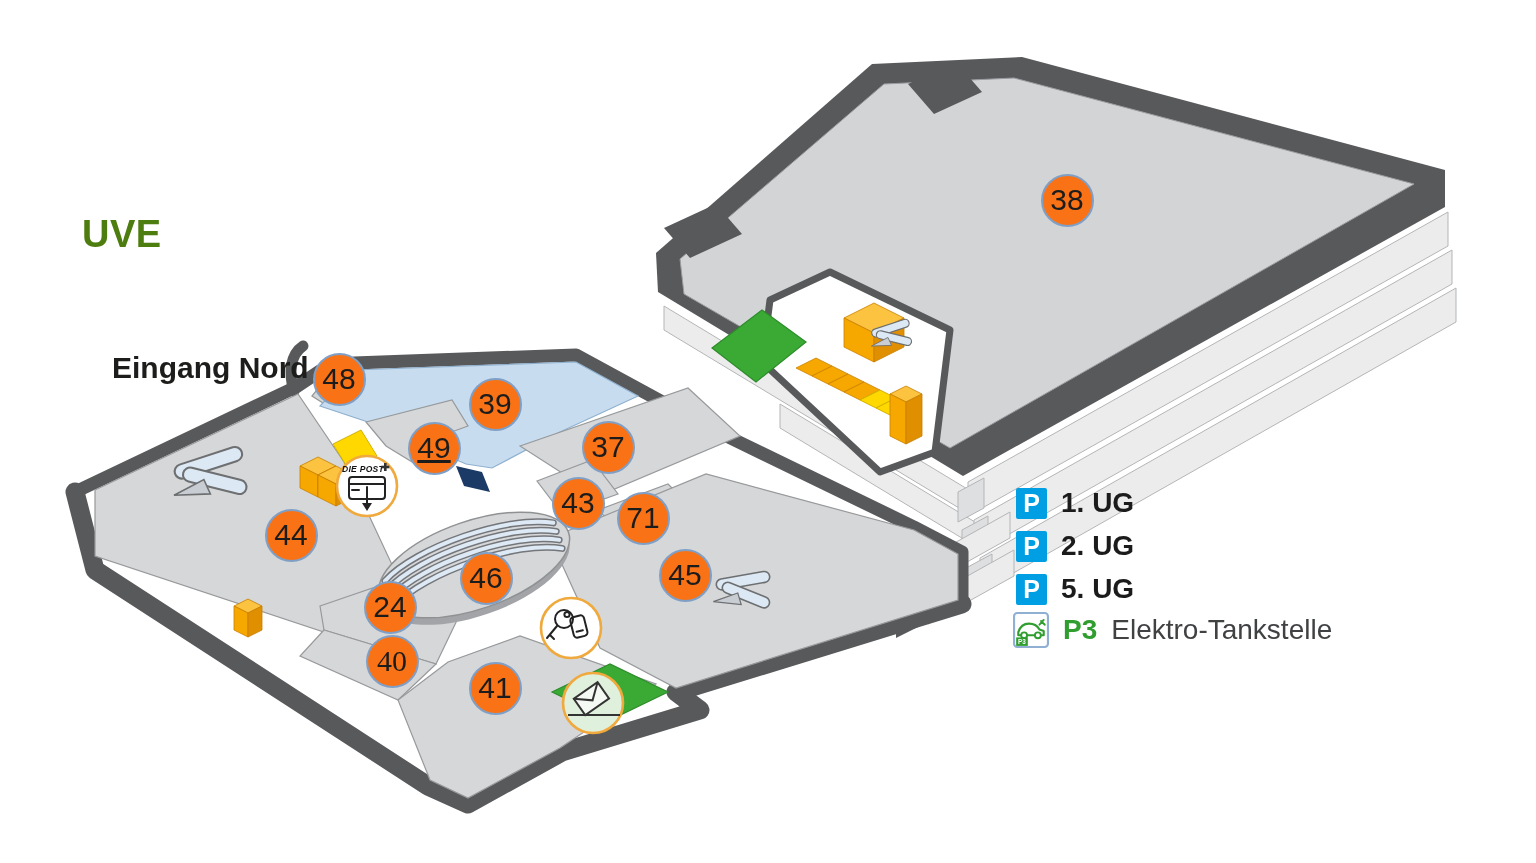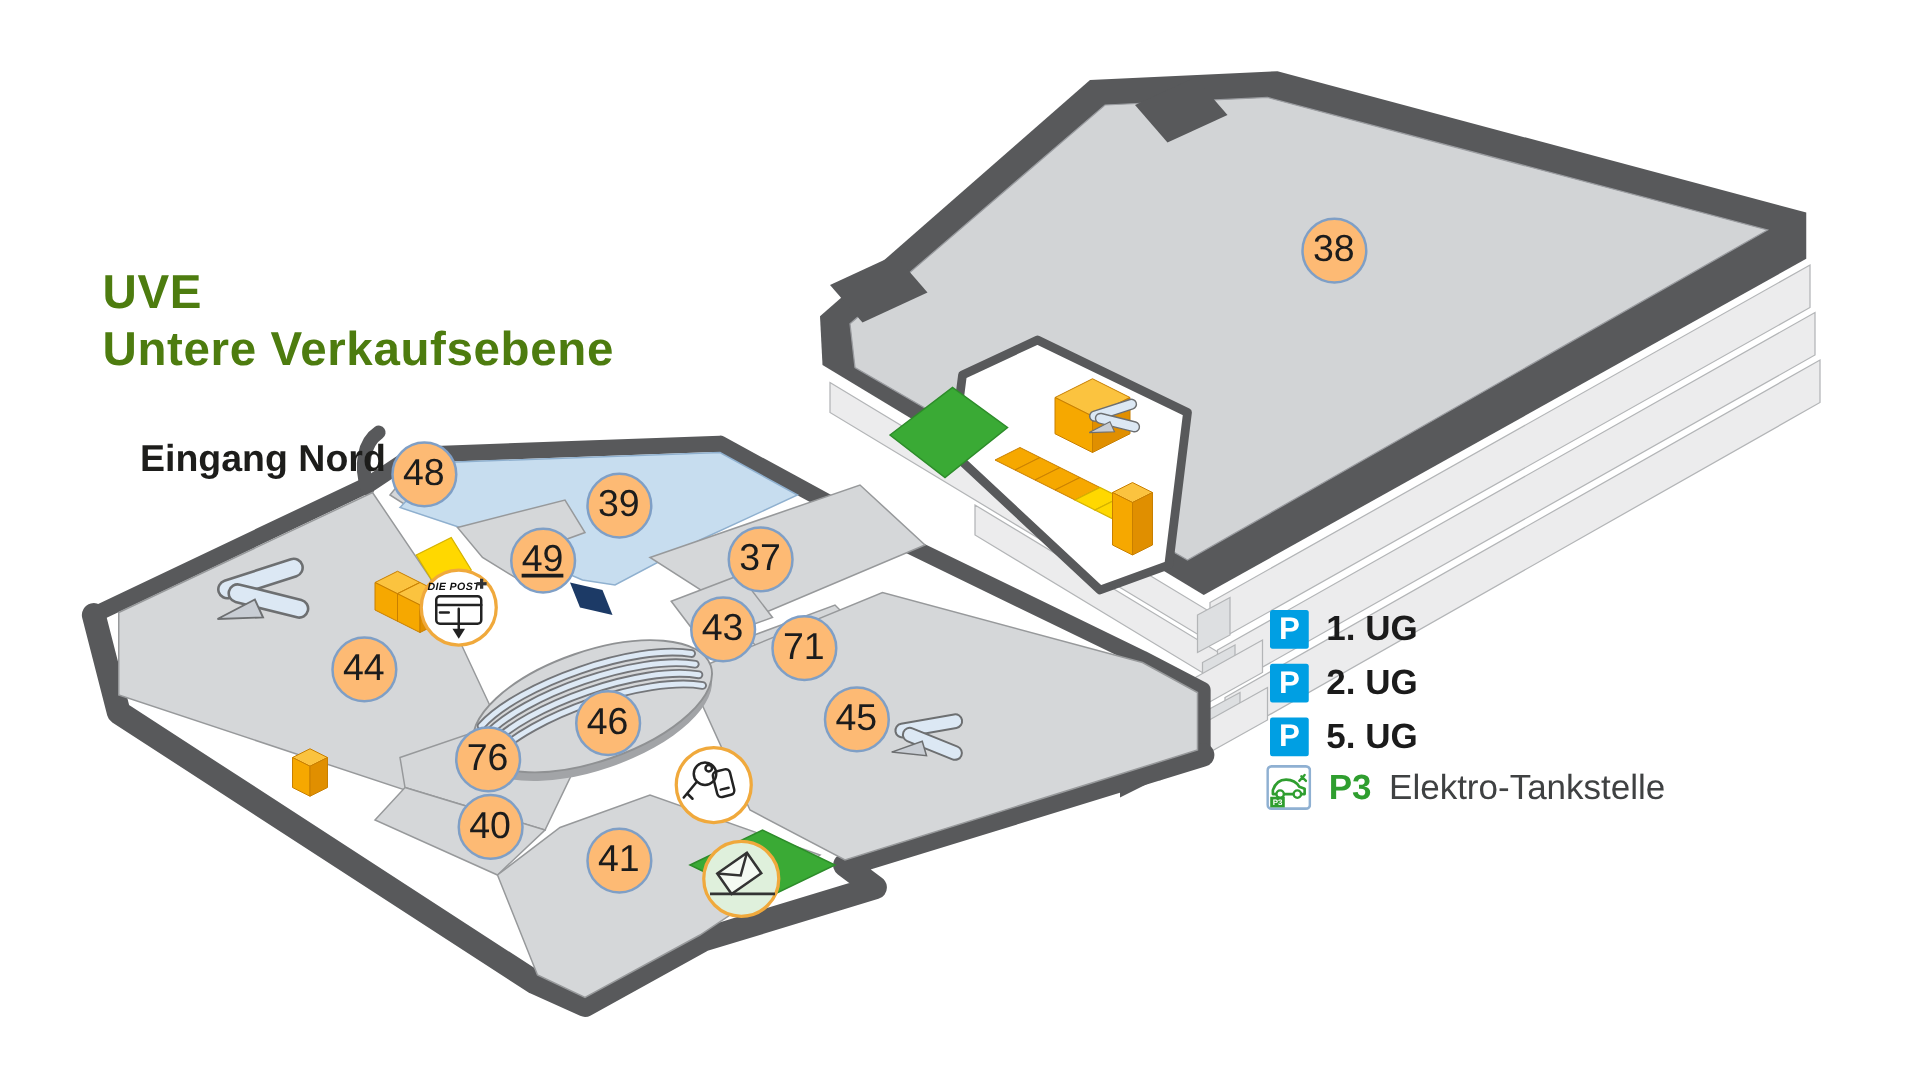--- a/index.html
+++ b/index.html
@@ -30,21 +30,21 @@
   .arc-out{fill:none;stroke:#74767a;stroke-width:7;stroke-linecap:round;}
   .arc-in{fill:none;stroke:#dde9f5;stroke-width:4;stroke-linecap:round;}
   .post-brand{font:italic 700 8.5px "Liberation Sans",sans-serif;fill:#111;letter-spacing:.3px;}
 
   
   .title{position:absolute;left:82px;top:212px;color:#4d7c0f;
          font-weight:700;font-size:38px;line-height:1.2;letter-spacing:.5px;}
   .entrance-label{position:absolute;left:112px;top:351px;color:#1d1d1b;
          font-weight:700;font-size:30px;}
   .unit-circle{position:absolute;width:53px;height:53px;margin:-26.5px 0 0 -26.5px;
-         border-radius:50%;background:#fdba74;border:2.6px solid var(--circle_stroke,#7f9fc6);
+         border-radius:50%;background:#f97316;border:2.6px solid var(--circle_stroke,#7f9fc6);
          box-sizing:border-box;display:flex;align-items:center;justify-content:center;
          font-size:30px;font-weight:400;color:var(--text_dark,#1c1c1c);}
   .legend-row{position:absolute;display:flex;align-items:center;gap:14px;}
   .p-badge{width:31px;height:31px;background:var(--parking_blue,#009fe3);color:#fff;
          display:flex;align-items:center;justify-content:center;
          font-weight:700;font-size:25px;border-radius:2px;}
   .p-label{font-weight:700;font-size:28px;color:#1b1b1b;}
   .ev-code{font-weight:700;font-size:28px;color:var(--ev_green,#2f9e2f);}
   .ev-label{font-weight:400;font-size:28px;color:#3f4142;}
   .ev-iconwrap{width:36px;height:36px;display:inline-block;}
@@ -211,38 +211,37 @@
             <polyline points="577,689 591.5,701 606,689" fill="none" stroke="#333" stroke-width="2"></polyline>
           </g>
           <line x1="568" y1="715" x2="620" y2="715" stroke="#333" stroke-width="2.2"></line>
         </g>
       </g>
     </g>
   </svg>
 
   <div class="title">
     <div>UVE</div>
-    <div>Untere Verkaufsebene</div>
   </div>
 
   <div class="entrance-label">Eingang Nord</div>
 
   <div id="unit-layer">
       <div class="unit-circle" style="left: 1067px; top: 200px;">38</div>
       <div class="unit-circle" style="left: 339px; top: 379px;">48</div>
       <div class="unit-circle" style="left: 495px; top: 404px;">39</div>
       <div class="unit-circle" style="left: 434px; top: 448px; text-decoration: underline;">49</div>
       <div class="unit-circle" style="left: 608px; top: 447px;">37</div>
       <div class="unit-circle" style="left: 578px; top: 503px;">43</div>
       <div class="unit-circle" style="left: 643px; top: 518px;">71</div>
       <div class="unit-circle" style="left: 291px; top: 535px;">44</div>
       <div class="unit-circle" style="left: 486px; top: 578px;">46</div>
       <div class="unit-circle" style="left: 685px; top: 575px;">45</div>
-      <div class="unit-circle" style="left: 390px; top: 607px;">76</div>
-      <div class="unit-circle" style="left: 392px; top: 661px;">40</div>
+      <div class="unit-circle" style="left: 390px; top: 607px;">24</div>
+      <div class="unit-circle" style="left: 392px; top: 661px; font-family: Liberation Serif, serif;">40</div>
       <div class="unit-circle" style="left: 495px; top: 688px;">41</div>
     </div>
 
   <div class="legend-row" style="left:1016px;top:487px">
     <span class="p-badge">P</span>
     <span class="p-label">1. UG</span>
   </div>
   <div class="legend-row" style="left:1016px;top:530px">
     <span class="p-badge">P</span>
     <span class="p-label">2. UG</span>

